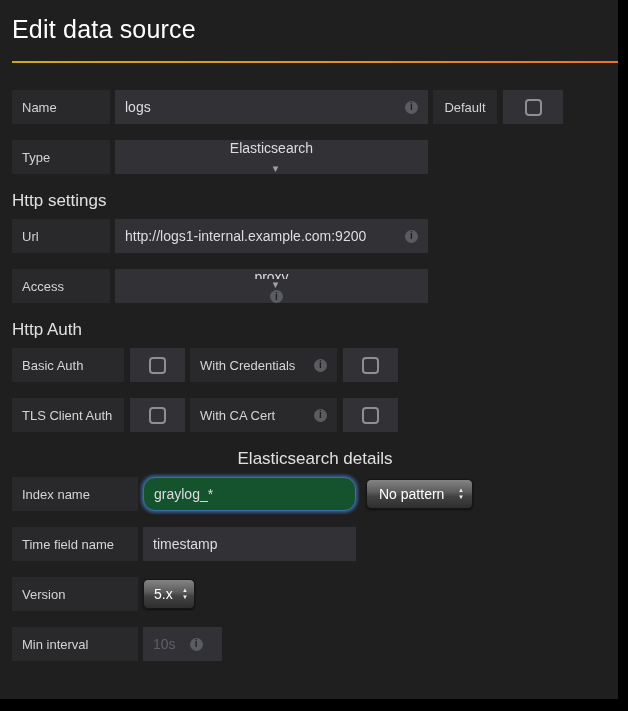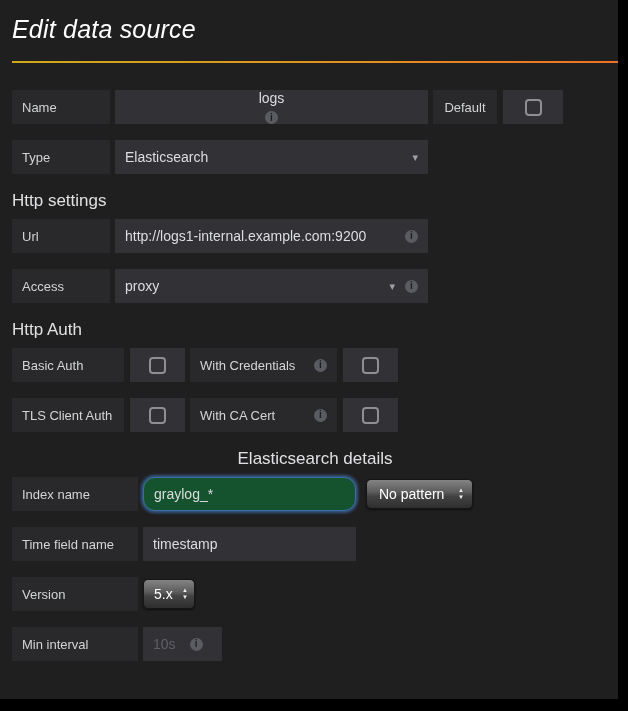--- a/index.html
+++ b/index.html
@@ -11,40 +11,40 @@
     overflow:hidden;
   }
   .page {
     width:618px; height:699px;
     background:#1f1f20;
     padding:12px 0 0 12px;
     overflow:hidden;
   }
   h1.page-title {
     margin:0; color:#ffffff;
-    font-size:25px; font-style:italic; font-weight:500;
+    font-size:25px; font-weight:500;
     line-height:34px; letter-spacing:0.2px;
   }
   .divider {
     margin-top:15px; height:2px; width:606px;
     background:linear-gradient(90deg,#cda81c 0%,#e2921f 55%,#ef7126 100%);
   }
   .sec-top { margin-top:27px; }
   .row { display:flex; align-items:stretch; height:34px; margin-bottom:16px; }
   .lbl {
     background:#29292c; color:#d3d4d6; font-size:13px;
     display:flex; align-items:center; padding:0 10px;
     margin-right:5px; white-space:nowrap;
   }
   .inputbox {
     background:#323236; color:#dcdde0; font-size:14px;
     display:flex; align-items:center; padding:0 10px;
   }
   .inputbox .val { flex:1 1 auto; white-space:nowrap; overflow:hidden; }
-  .selectbox { cursor:pointer; }
+  .selectbox { cursor:pointer;flex-direction:column; }
   .caret { color:#9ea2a8; font-size:11px; line-height:1; margin-left:8px; }
   .info {
     width:13px; height:13px; border-radius:50%;
     background:#5a5c62; color:#1f2023;
     font-size:10px; font-weight:700; font-style:normal;
     display:flex; align-items:center; justify-content:center;
     line-height:1; flex:0 0 auto;
   }
   .info.ml { margin-left:10px; }
   h2.section-heading {
@@ -105,21 +105,21 @@
 <body>
 
 <div class="page">
 
   <h1 class="page-title">Edit data source</h1>
   <div class="divider"></div>
 
   <div class="sec-top">
     <div class="row">
       <div class="lbl w-lbl-top">Name</div>
-      <div class="inputbox w-inp-top" style="margin-right:5px;flex-direction:column;">
+      <div class="inputbox w-inp-top" style="margin-right:5px;">
         <span class="val">logs</span>
         <span class="info">i</span>
       </div>
       <div class="lbl w-default" style="margin-right:6px;">Default</div>
       <div class="cb-box w-cb-top">
         <span class="cb"></span>
       </div>
     </div>
     <div class="row">
       <div class="lbl w-lbl-top">Type</div>

